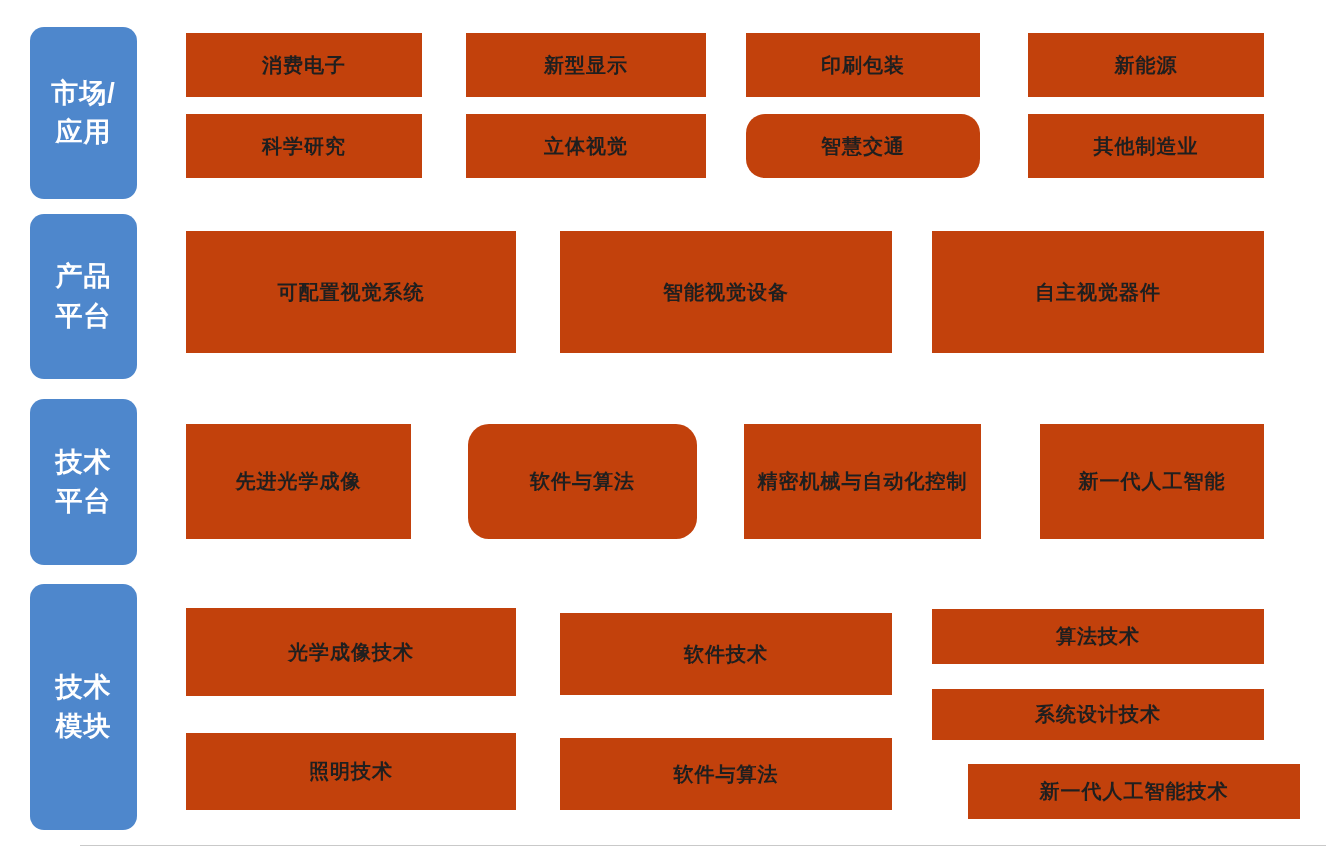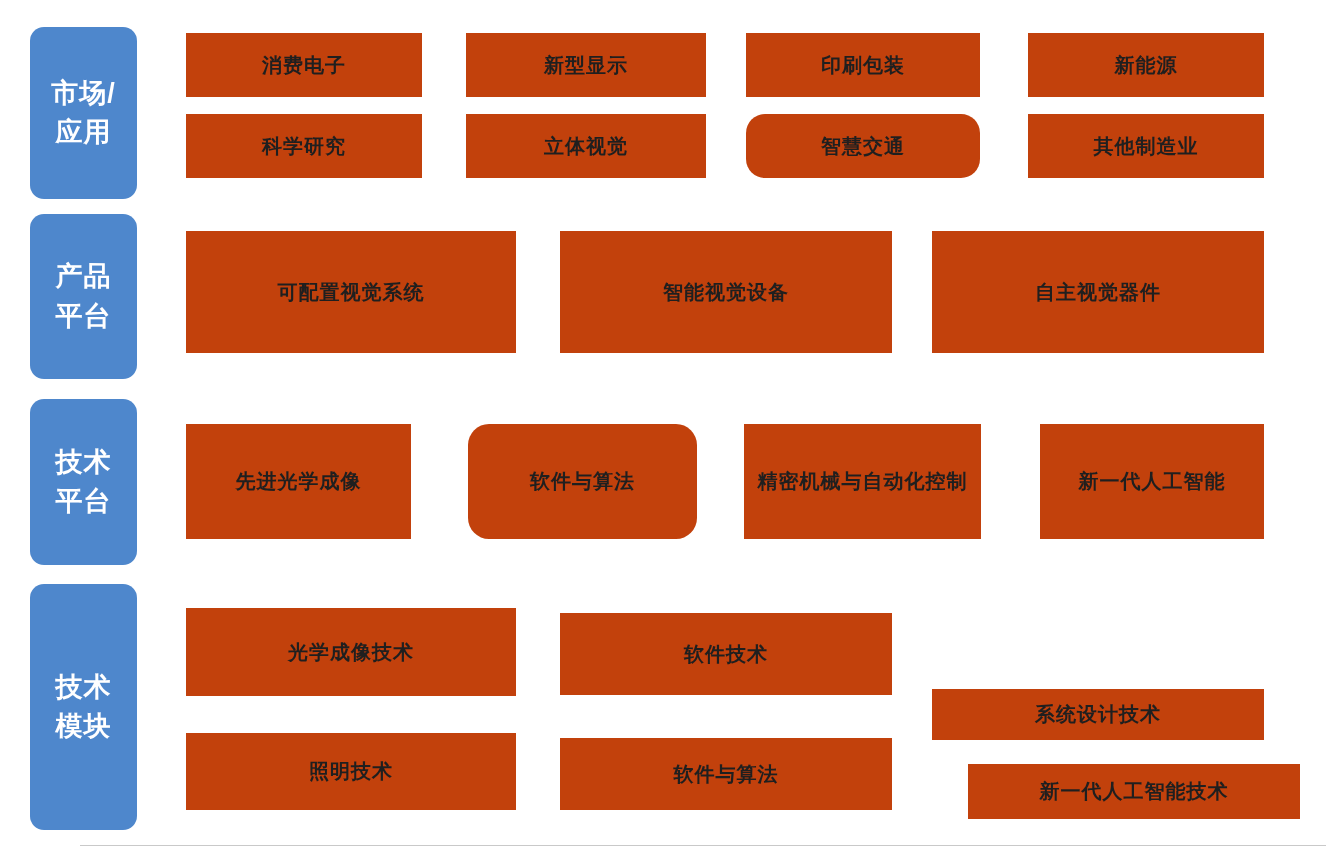--- a/index.html
+++ b/index.html
@@ -90,17 +90,18 @@
   <div class="box" style="left:1040px; top:424px; width:224px; height:115px;padding-left:12px;">新一代人工智能</div>
 
   <div class="row-label" style="left:30px; top:584px; width:107px; height:246px;">
     <span>技术</span>
     <span>模块</span>
   </div>
   <div class="box" style="left:186px; top:608px; width:330px; height:88px;">光学成像技术</div>
   <div class="box" style="left:186px; top:733px; width:330px; height:77px;">照明技术</div>
   <div class="box" style="left:560px; top:613px; width:332px; height:82px;">软件技术</div>
   <div class="box" style="left:560px; top:738px; width:332px; height:72px;">软件与算法</div>
+  <div class="box" style="left:932px; top:609px; width:332px; height:55px;">算法技术</div>
   <div class="box" style="left:932px; top:689px; width:332px; height:51px;">系统设计技术</div>
   <div class="box" style="left:932px; top:764px; width:332px; height:55px;margin-left:36px;">新一代人工智能技术</div>
 
   <div class="bottom-rule"></div>
 </div>
 
 </body></html>

